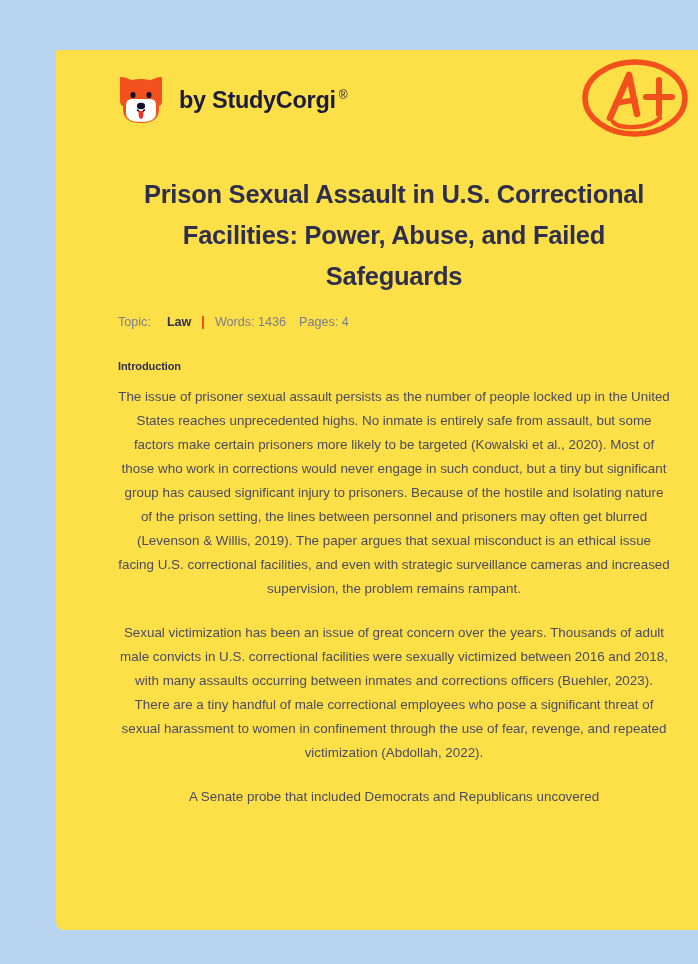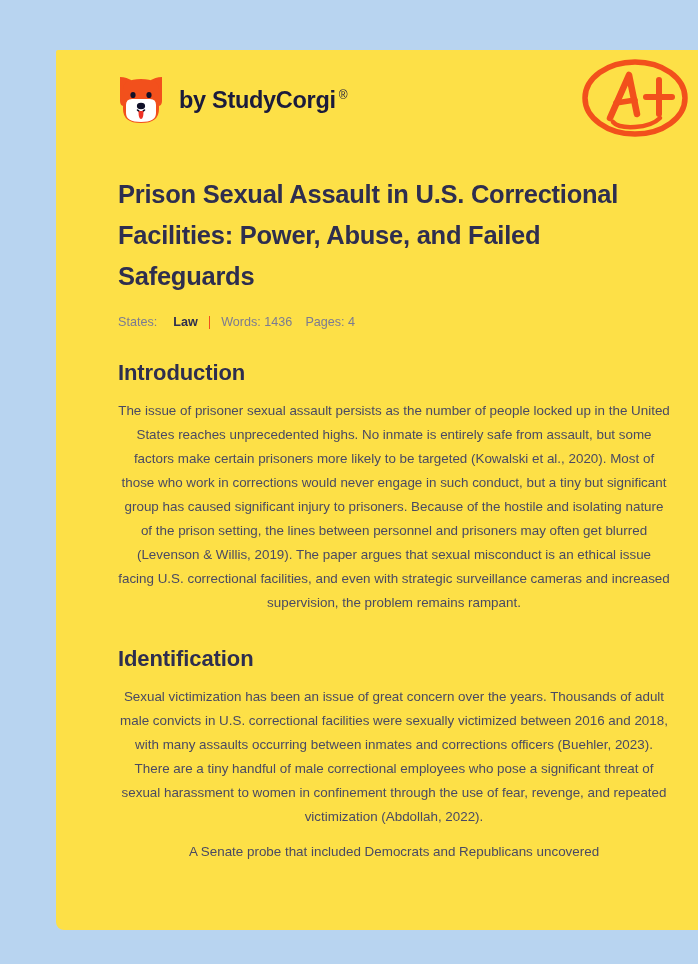--- a/index.html
+++ b/index.html
@@ -74,20 +74,21 @@
   }
 
   
   .doc-title {
     font-size: 25.5px;
     line-height: 41px;
     font-weight: bold;
     color: #2e2e4f;
     margin: 24px 0 4px 0;
     letter-spacing: -0.25px;
+    text-align: center;
   }
 
   
   .doc-meta {
     margin-top: 18px;
     font-size: 12.6px;
     color: #7b7b92;
     display: flex;
     align-items: center;
     white-space: nowrap;
@@ -104,35 +105,35 @@
     display: inline-block;
     width: 1.5px;
     height: 13px;
     background: #f2501c;
     margin: 0 11px;
   }
   .meta-words { margin-right: 13px; text-align: center; }
 
   
   .section-heading {
-    font-size: 22px;
+    font-size: 11px;
     font-weight: bold;
     color: #2e2e4f;
     margin: 31px 0 0 0;
     letter-spacing: -0.1px;
   }
   .body-text {
     font-size: 13.4px;
     line-height: 24px;
     color: #4a4a63;
     margin: 13px 0 0 0;
     text-align: center;
   }
   .body-text + .body-text {
-    margin-top: 11px;
+    margin-top: 20px;
   }
 </style>
 </head>
 <body>
 
 <div id="page-sheet">
   <div class="sheet-inner">
 
     <div class="doc-header">
 
@@ -159,28 +160,27 @@
         <path d="M30 62 L49 19 L57 58" fill="none" stroke="#f2501c" stroke-width="6.5" stroke-linecap="round" stroke-linejoin="round"></path>
         <path d="M36 47 L55 44" fill="none" stroke="#f2501c" stroke-width="5.5" stroke-linecap="round"></path>
         <path d="M79 24 L79 58" fill="none" stroke="#f2501c" stroke-width="6" stroke-linecap="round"></path>
         <path d="M66 41 L92 41" fill="none" stroke="#f2501c" stroke-width="6" stroke-linecap="round"></path>
       </svg>
     </div>
 
     <h1 class="doc-title">Prison Sexual Assault in U.S. Correctional Facilities: Power, Abuse, and Failed Safeguards</h1>
 
     <div class="doc-meta">
-      <span class="meta-label">States:</span>
+      <span class="meta-label">Topic:</span>
       <a class="meta-topic-link">Law</a>
       <span class="meta-sep"></span>
       <span class="meta-words">Words: 1436</span>
       <span>Pages: 4</span>
     </div>
 
     <h2 class="section-heading">Introduction</h2>
     <p class="body-text">The issue of prisoner sexual assault persists as the number of people locked up in the United States reaches unprecedented highs. No inmate is entirely safe from assault, but some factors make certain prisoners more likely to be targeted (Kowalski et al., 2020). Most of those who work in corrections would never engage in such conduct, but a tiny but significant group has caused significant injury to prisoners. Because of the hostile and isolating nature of the prison setting, the lines between personnel and prisoners may often get blurred (Levenson &amp; Willis, 2019). The paper argues that sexual misconduct is an ethical issue facing U.S. correctional facilities, and even with strategic surveillance cameras and increased supervision, the problem remains rampant.</p>
 
-    <h2 class="section-heading">Identification</h2>
     <p class="body-text">Sexual victimization has been an issue of great concern over the years. Thousands of adult male convicts in U.S. correctional facilities were sexually victimized between 2016 and 2018, with many assaults occurring between inmates and corrections officers (Buehler, 2023). There are a tiny handful of male correctional employees who pose a significant threat of sexual harassment to women in confinement through the use of fear, revenge, and repeated victimization (Abdollah, 2022).</p>
     <p class="body-text">A Senate probe that included Democrats and Republicans uncovered</p>
 
   </div>
 </div>
 
 </body></html>

